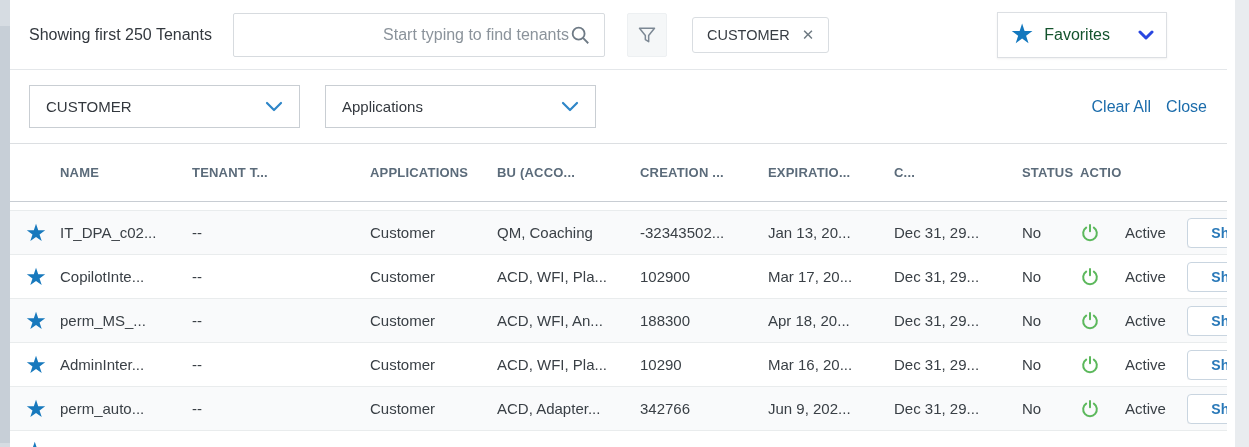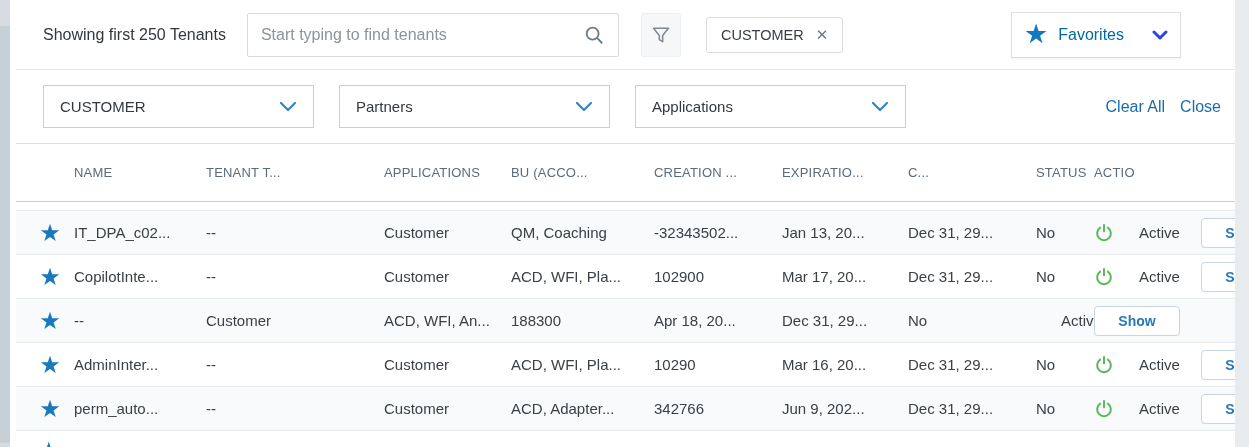--- a/index.html
+++ b/index.html
@@ -4,57 +4,57 @@
 <style>
   * { margin:0; padding:0; box-sizing:border-box; }
   html,body { width:1249px; height:447px; overflow:hidden; background:#fff;
     font-family:"Liberation Sans","DejaVu Sans",sans-serif; color:#3a4046; }
 
   
   .left-strip { position:absolute; left:0; top:0; width:10px; height:447px; background:#d6dce2; z-index:50; }
   .left-strip .thumb { position:absolute; left:0; top:26px; bottom:4px; width:10px; background:#c7cfd7; }
   .right-strip { position:absolute; right:0; top:0; width:14px; height:447px; background:#e9ecef; z-index:50; }
 
-  .content { position:absolute; left:16px; top:0; width:1225px; height:447px; background:#fff; overflow:hidden; }
+  .content { position:absolute; left:2px; top:0; width:1225px; height:447px; background:#fff; overflow:hidden; }
 
   
   .topbar { height:70px; display:flex; align-items:center; padding:0 30px 0 27px; border-bottom:1px solid #e4e7ea; background:#fff; }
   .showing { font-size:16px; color:#33383e; white-space:nowrap; }
   .searchbox { margin-left:21px; width:372px; height:44px; border:1px solid #d7dbdf; border-radius:2px;
     display:flex; align-items:center; padding:0 13px; background:#fff; }
   .searchbox input { border:none; outline:none; flex:1; font-size:16px; color:#3a4046;
-    font-family:"Liberation Sans","DejaVu Sans",sans-serif; }
+    font-family:"Liberation Sans","DejaVu Sans",sans-serif;text-align:right; }
   .searchbox input::placeholder { color:#8b939b; }
   .icon-svg { display:block; }
   .funnel-btn { margin-left:22px; width:40px; height:44px; background:#f5f7f8; border:1px solid #edf0f2;
     border-radius:2px; display:flex; align-items:center; justify-content:center; cursor:pointer; }
   .chip { margin-left:25px; height:36px; border:1px solid #d9dde1; border-radius:3px; background:#fff;
     display:flex; align-items:center; gap:12px; padding:0 14px; font-size:14.5px; color:#383d43; }
   .chip .x { color:#6e7982; font-size:15px; cursor:pointer; line-height:1; }
   .favorites { margin-left:auto; margin-right:30px; width:170px; height:46px; background:#fff;
     border:1px solid #dcdfe3; box-shadow:0 1px 2px rgba(0,0,0,.06); display:flex; align-items:center;
     padding:0 12px; cursor:pointer; }
   .favorites .star { color:#1478be; font-size:27px; line-height:1; margin-right:10px; }
-  .favorites .lbl { font-size:16px; color:#0369a1; }
+  .favorites .lbl { font-size:16px; color:#14532d; }
   .favorites svg { margin-left:auto; }
 
   
   .filter-row { height:74px; display:flex; align-items:center; padding:0 20px 0 27px;
     border-bottom:1px solid #dcdfe2; background:#fff; }
   .dd { width:271px; height:43px; border:1px solid #c9ced3; background:#fff; display:flex; align-items:center;
     padding:0 16px; font-size:15px; color:#33383e; margin-right:25px; cursor:pointer; }
   .dd svg { margin-left:auto; }
   .panel-links { margin-left:auto; display:flex; gap:15px; align-items:center; }
   .panel-links .lnk { color:#1b6cab; font-size:16px; cursor:pointer; white-space:nowrap; }
 
   
   .grid { display:grid; grid-template-columns:48px 132px 178px 127px 143px 128px 126px 128px 58px 107px 90px;
     align-items:center; padding-left:10px; }
   .thead { height:58px; border-bottom:1px solid #c8cdd3; background:#fff; }
-  .thead .th { font-size:13px; font-weight:normal; color:#5b6b7a; letter-spacing:.2px; white-space:nowrap; overflow:hidden; }
+  .thead .th { font-size:13px; font-weight:bold; color:#5b6b7a; letter-spacing:.2px; white-space:nowrap; overflow:hidden; }
   .sliver { height:9px; background:#fff; border-bottom:1px solid #e9eced; }
   .row { height:44px; border-bottom:1px solid #e9eced; background:#fff; }
   .row:nth-child(odd) { background:#f9fafb; }
   .cell { font-size:15px; color:#3a4046; white-space:nowrap; overflow:hidden; }
   .star-cell { display:flex; justify-content:center; }
   .row-star { color:#1879bd; font-size:24px; line-height:1; cursor:pointer; }
   .status-cell { display:flex; align-items:center; gap:25px; overflow:visible; }
   .show-btn { width:86px; height:30px; background:#fff; border:1px solid #c9d5e0; border-radius:4px;
     box-shadow:0 1px 1px rgba(0,0,0,.05); color:#2878b8; font-size:14px; font-weight:bold;
     display:flex; align-items:center; justify-content:center; cursor:pointer;
@@ -104,26 +104,20 @@
   </div>
 
   <div class="filter-row">
     <div class="dd">
       <span>CUSTOMER</span>
       <svg class="icon-svg" width="18" height="11" viewBox="0 0 18 11" fill="none" stroke="#2e86c8" stroke-width="2.2" stroke-linecap="round" stroke-linejoin="round">
         <polyline points="2,2 9,9 16,2"></polyline>
       </svg>
     </div>
     <div class="dd">
-      <span>Partners</span>
-      <svg class="icon-svg" width="18" height="11" viewBox="0 0 18 11" fill="none" stroke="#2e86c8" stroke-width="2.2" stroke-linecap="round" stroke-linejoin="round">
-        <polyline points="2,2 9,9 16,2"></polyline>
-      </svg>
-    </div>
-    <div class="dd">
       <span>Applications</span>
       <svg class="icon-svg" width="18" height="11" viewBox="0 0 18 11" fill="none" stroke="#2e86c8" stroke-width="2.2" stroke-linecap="round" stroke-linejoin="round">
         <polyline points="2,2 9,9 16,2"></polyline>
       </svg>
     </div>
     <div class="panel-links">
       <span class="lnk">Clear All</span>
       <span class="lnk">Close</span>
     </div>
   </div>
@@ -189,20 +183,21 @@
     </div>
     <div class="cell">
           <button class="show-btn">Show</button>
         </div>
   </div>
 
   <div class="grid row">
     <div class="cell star-cell">
           <span class="row-star">★</span>
         </div>
+    <div class="cell">perm_MS_...</div>
     <div class="cell">--</div>
     <div class="cell">Customer</div>
     <div class="cell">ACD, WFI, An...</div>
     <div class="cell">188300</div>
     <div class="cell">Apr 18, 20...</div>
     <div class="cell">Dec 31, 29...</div>
     <div class="cell">No</div>
     <div class="cell status-cell">
       <svg width="20" height="20" viewBox="0 0 24 24" fill="none" stroke="#5cb85c" stroke-width="2.4" stroke-linecap="round">
         <line x1="12" y1="2.5" x2="12" y2="10"></line>

